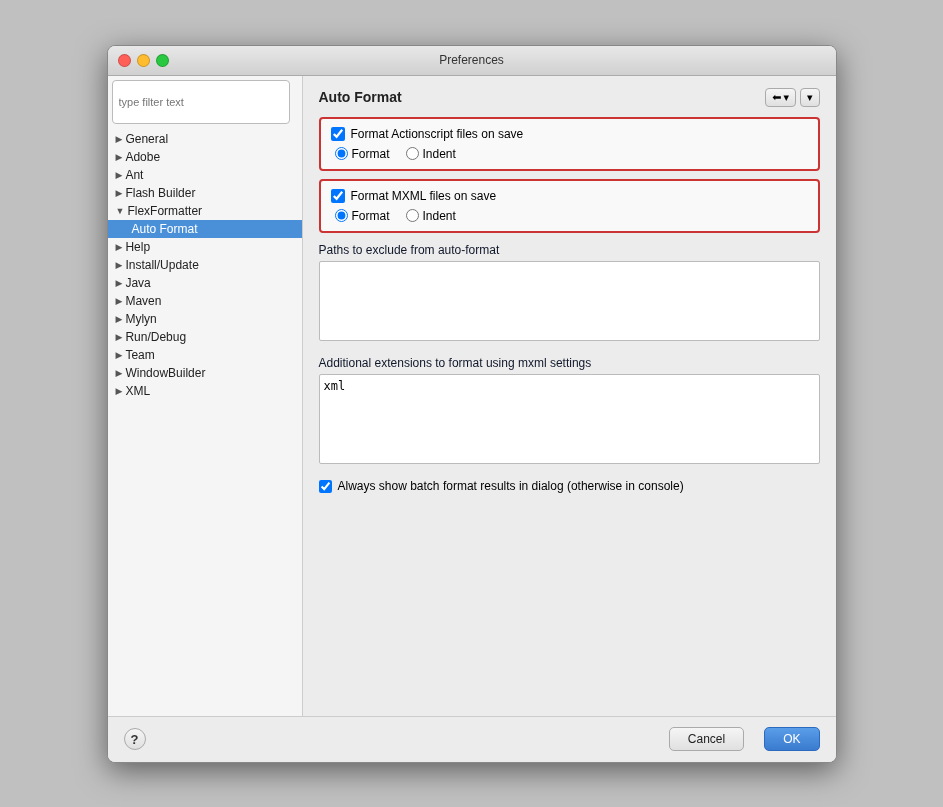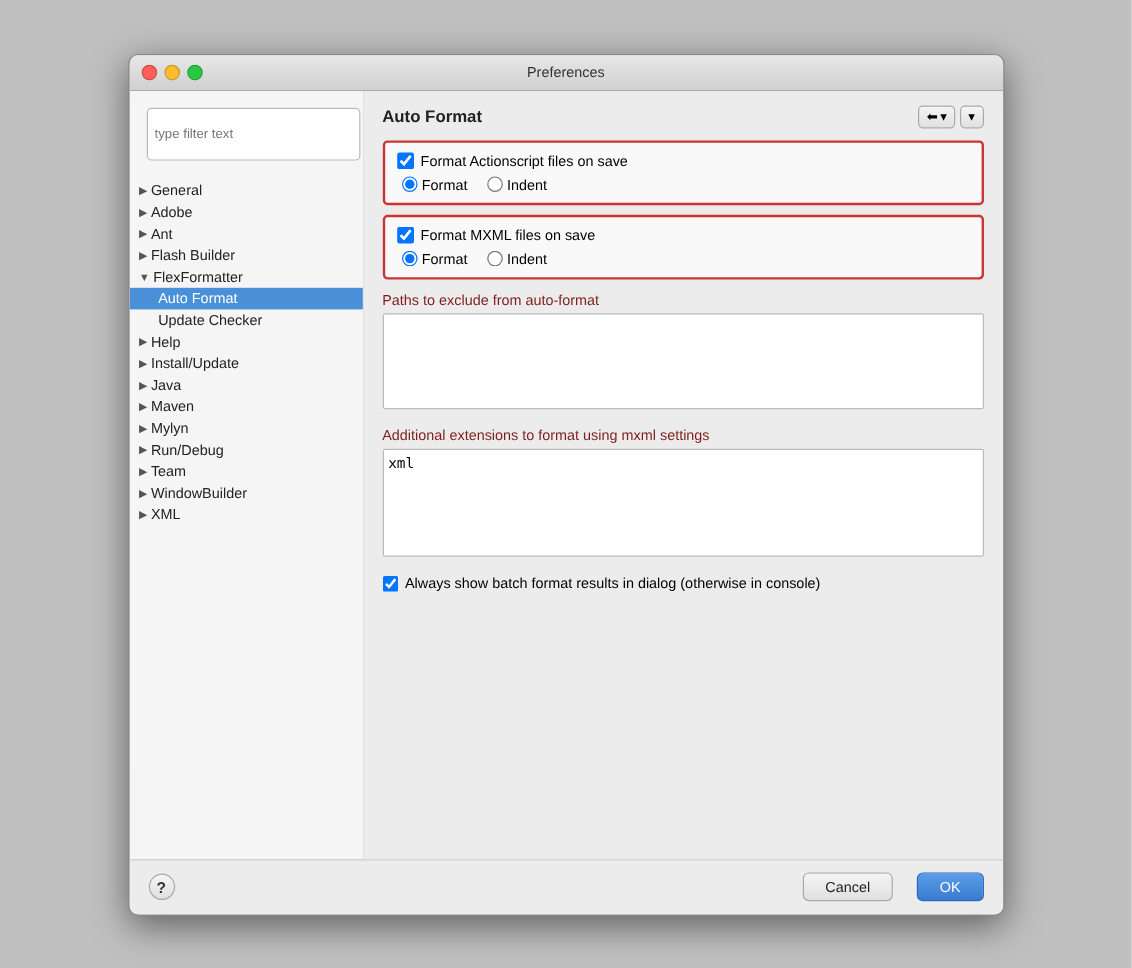--- a/index.html
+++ b/index.html
@@ -56,21 +56,21 @@
     }
     .sidebar {
       width: 195px;
       background: #f5f5f5;
       border-right: 1px solid #ccc;
       display: flex;
       flex-direction: column;
       overflow-y: auto;
     }
     .filter-input {
-      margin: 14px;
+      margin: 4px;
       padding: 15px 6px;
       border: 1px solid #bbb;
       border-radius: 4px;
       background: white;
       font-size: 11px;
       color: #999;
       width: calc(100% - 16px);
     }
     .sidebar-tree {
       padding: 2px 0;
@@ -159,21 +159,21 @@
       display: flex;
       align-items: center;
       gap: 4px;
       font-size: 12px;
     }
     .paths-section {
       margin-top: 10px;
     }
     .section-label {
       font-size: 12px;
-      color: #7f1d1d;
+      color: #0f172a;
       margin-bottom: 4px;
     }
     .text-area-box {
       width: 100%;
       height: 80px;
       background: white;
       border: 1px solid #bbb;
       border-radius: 2px;
       resize: none;
       font-size: 12px;
@@ -265,23 +265,20 @@
         <div class="tree-item">
           <span class="arrow">▶</span>
           <span>Flash Builder</span>
         </div>
         <div class="tree-item">
           <span class="arrow">▼</span>
           <span>FlexFormatter</span>
         </div>
         <div class="tree-child active">
           <span>Auto Format</span>
-        </div>
-        <div class="tree-child">
-          <span>Update Checker</span>
         </div>
         <div class="tree-item">
           <span class="arrow">▶</span>
           <span>Help</span>
         </div>
         <div class="tree-item">
           <span class="arrow">▶</span>
           <span>Install/Update</span>
         </div>
         <div class="tree-item">

